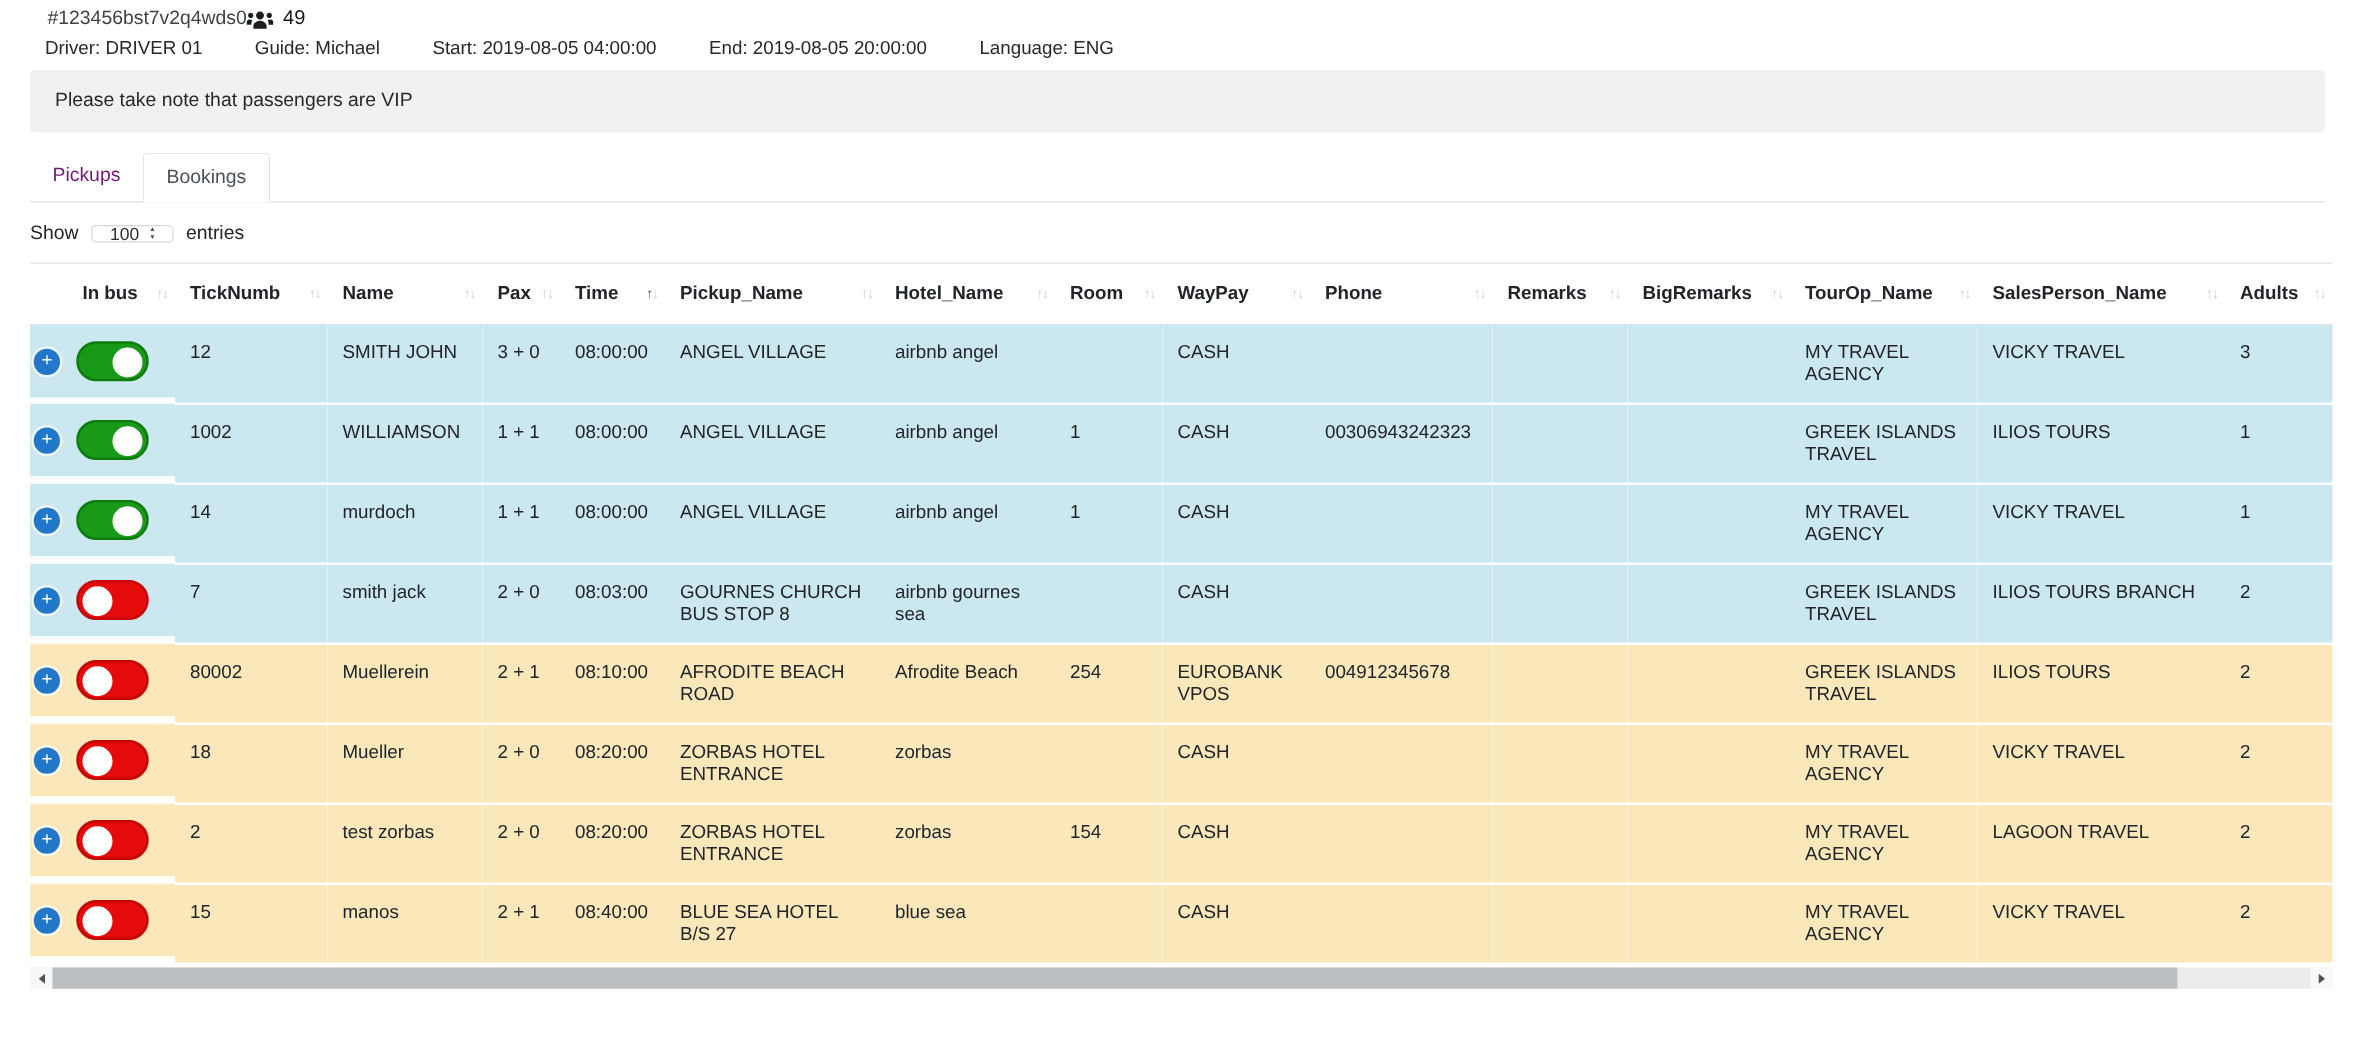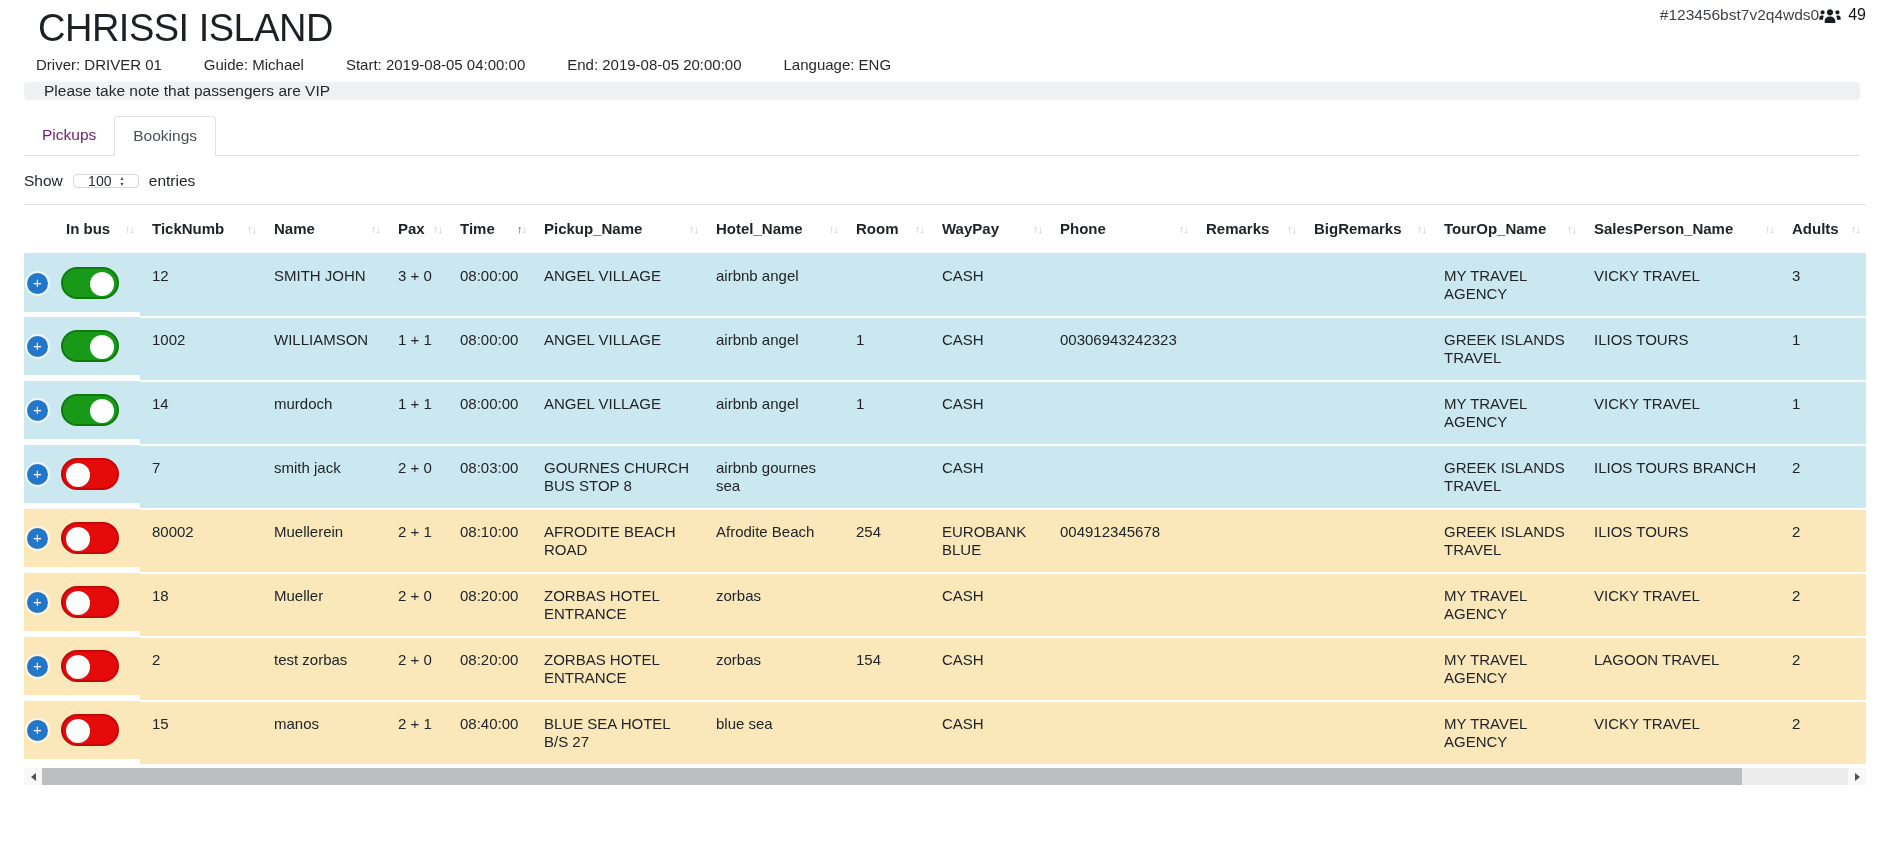--- a/index.html
+++ b/index.html
@@ -10,21 +10,21 @@
   .topbar { display:flex; justify-content:space-between; align-items:flex-start; padding:6px 18px 0 38px; }
   .page-title { font-size:38px; font-weight:400; letter-spacing:-0.5px; line-height:44px; color:#1d2125; }
   .top-right { display:flex; align-items:center; margin-top:0; }
   .booking-ref { font-size:15.5px; color:#3f4347; }
   .pax-badge { display:flex; align-items:center; gap:7px; font-size:16px; color:#131619; }
 
   
   .infobar { display:flex; column-gap:42px; padding-left:36px; margin-top:6px; font-size:15px; color:#26292c; }
 
   
-  .notebox { margin:9px 24px 0 24px; background:#f0f1f2; border-radius:4px; padding:0 20px; font-size:15.5px; color:#26292c; }
+  .notebox { margin:9px 24px 0 24px; background:#f0f1f2; border-radius:4px; padding:16px 20px; font-size:15.5px; color:#26292c; }
 
   
   .tabs { display:flex; margin:16px 24px 0 24px; border-bottom:1px solid #dee2e6; }
   .tab { padding:10px 18px; font-size:15.5px; cursor:pointer; }
   .tab.inactive { color:#701a75; }
   .tab.active { color:#495057; background:#fff; border:1px solid #dee2e6; border-bottom:1px solid #fff; margin-bottom:-1px; border-radius:4px 4px 0 0; }
 
   
   .controls { display:flex; justify-content:space-between; align-items:center; margin:16px 24px 0 24px; }
   .length-ctl { display:flex; align-items:center; gap:10px; font-size:15.5px; }
@@ -65,21 +65,20 @@
   .sb-btn { width:18px; height:17px; background:#f8f8f8; display:flex; align-items:center; justify-content:center; cursor:pointer; flex:0 0 auto; }
   .tri-left  { width:0; height:0; border-top:4px solid transparent; border-bottom:4px solid transparent; border-right:5px solid #4f5255; }
   .tri-right { width:0; height:0; border-top:4px solid transparent; border-bottom:4px solid transparent; border-left:5px solid #4f5255; }
   .sb-thumb { height:17px; background:#bcbfc1; flex:0 0 1700px; cursor:grab; }
   .sb-rest  { flex:1; background:#ececec; }
 </style>
 </head>
 <body>
 
 <div class="topbar">
-  <div class="page-title">CHRISSI ISLAND</div>
   <div class="top-right">
     <span class="booking-ref">#123456bst7v2q4wds0</span>
     <span class="pax-badge">
       <svg width="22" height="17" viewBox="0 0 640 512" aria-hidden="true">
         <path fill="#1b1e21" d="M96 224c35 0 64-29 64-64s-29-64-64-64-64 29-64 64 29 64 64 64zm448 0c35 0 64-29 64-64s-29-64-64-64-64 29-64 64 29 64 64 64zM320 256c53 0 96-43 96-96s-43-96-96-96-96 43-96 96 43 96 96 96zm0 32c-88 0-160 60-160 134v58h320v-58c0-74-72-134-160-134zM133 270c-20-9-42-14-69-14H64c-35 0-64 29-64 64v64h112v-26c0-34 8-64 21-88zm443-14c-27 0-49 5-69 14 13 24 21 54 21 88v26h112v-64c0-35-29-64-64-64z"></path>
       </svg>
       <span>49</span>
     </span>
   </div>
 </div>
@@ -247,21 +246,21 @@
               <span class="knob"></span>
             </span>
     </td>
     <td>80002</td>
     <td>Muellerein</td>
     <td>2 + 1</td>
     <td>08:10:00</td>
     <td>AFRODITE BEACH ROAD</td>
     <td>Afrodite Beach</td>
     <td>254</td>
-    <td>EUROBANK BLUE</td>
+    <td>EUROBANK VPOS</td>
     <td>004912345678</td>
     <td></td>
     <td></td>
     <td>GREEK ISLANDS TRAVEL</td>
     <td>ILIOS TOURS</td>
     <td>2</td>
   </tr>
         <tr class="row-yellow">
     <td class="cell-controls">
       <button class="plus-btn"><span>+</span></button>

